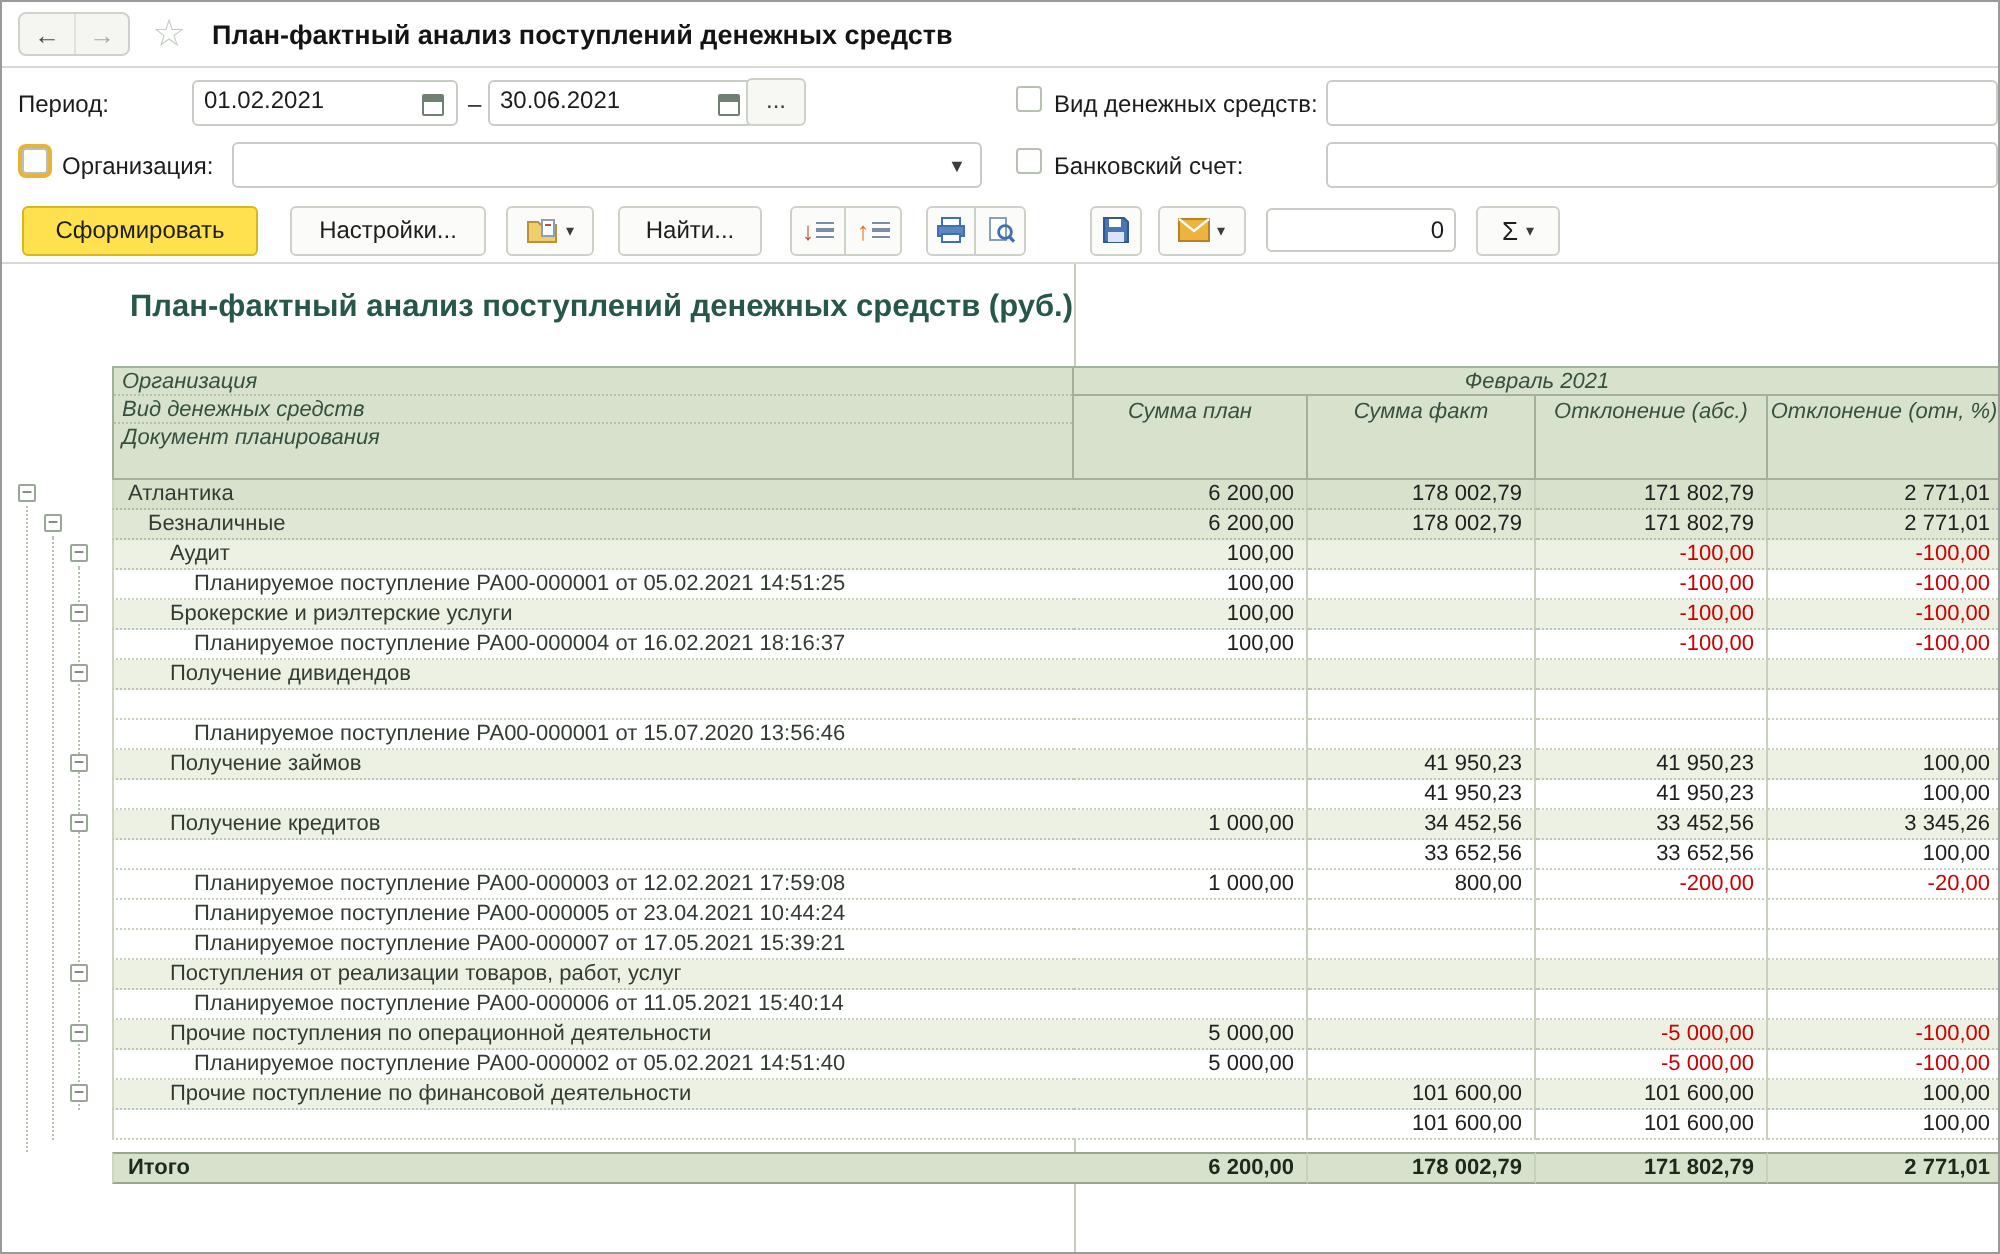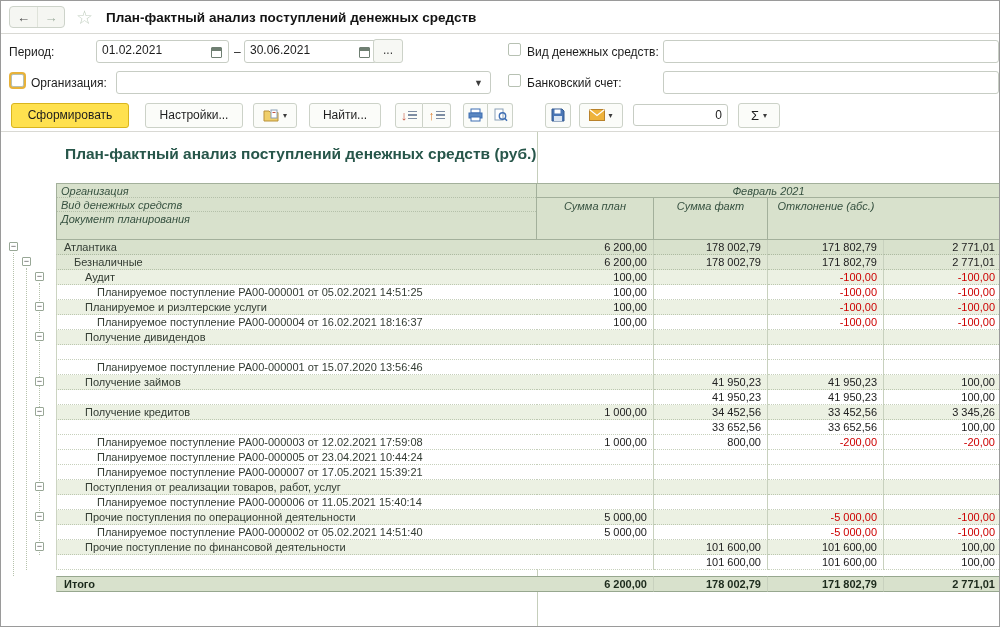--- a/index.html
+++ b/index.html
@@ -224,20 +224,21 @@
         <div>Организация</div>
         <div>Вид денежных средств</div>
         <div>Документ планирования</div>
       </div>
       <div class="th-right">
         <div class="th-period">Февраль 2021</div>
         <div class="th-cols">
           <div class="th-col hc1">Сумма план</div>
           <div class="th-col hc2">Сумма факт</div>
           <div class="th-col hc3">Отклонение (абс.)</div>
+          <div class="th-col hc4">Отклонение (отн, %)</div>
         </div>
       </div>
     </div>
 
     <div class="tbody">
       <div class="tline" style="left:12px;top:13px;height:323px"></div>
       <div class="tline" style="left:25px;top:28px;height:302px"></div>
       <div class="tline" style="left:38px;top:43px;height:272px"></div>
 
       <div id="rows-container">
@@ -268,21 +269,21 @@
           <div class="trow doc">
             <div class="tcell tree"></div>
             <div class="tcell lab lvl4">Планируемое поступление РА00-000001 от 05.02.2021 14:51:25</div>
             <div class="tcell num c1">100,00</div>
             <div class="tcell num c2"></div>
             <div class="tcell num c3 neg">-100,00</div>
             <div class="tcell num c4 neg">-100,00</div>
           </div>
           <div class="trow g3">
             <div class="tcell tree"><div class="minus lv3">−</div></div>
-            <div class="tcell lab lvl3">Планируемое и риэлтерские услуги</div>
+            <div class="tcell lab lvl3">Брокерские и риэлтерские услуги</div>
             <div class="tcell num c1">100,00</div>
             <div class="tcell num c2"></div>
             <div class="tcell num c3 neg">-100,00</div>
             <div class="tcell num c4 neg">-100,00</div>
           </div>
           <div class="trow doc">
             <div class="tcell tree"></div>
             <div class="tcell lab lvl4">Планируемое поступление РА00-000004 от 16.02.2021 18:16:37</div>
             <div class="tcell num c1">100,00</div>
             <div class="tcell num c2"></div>

